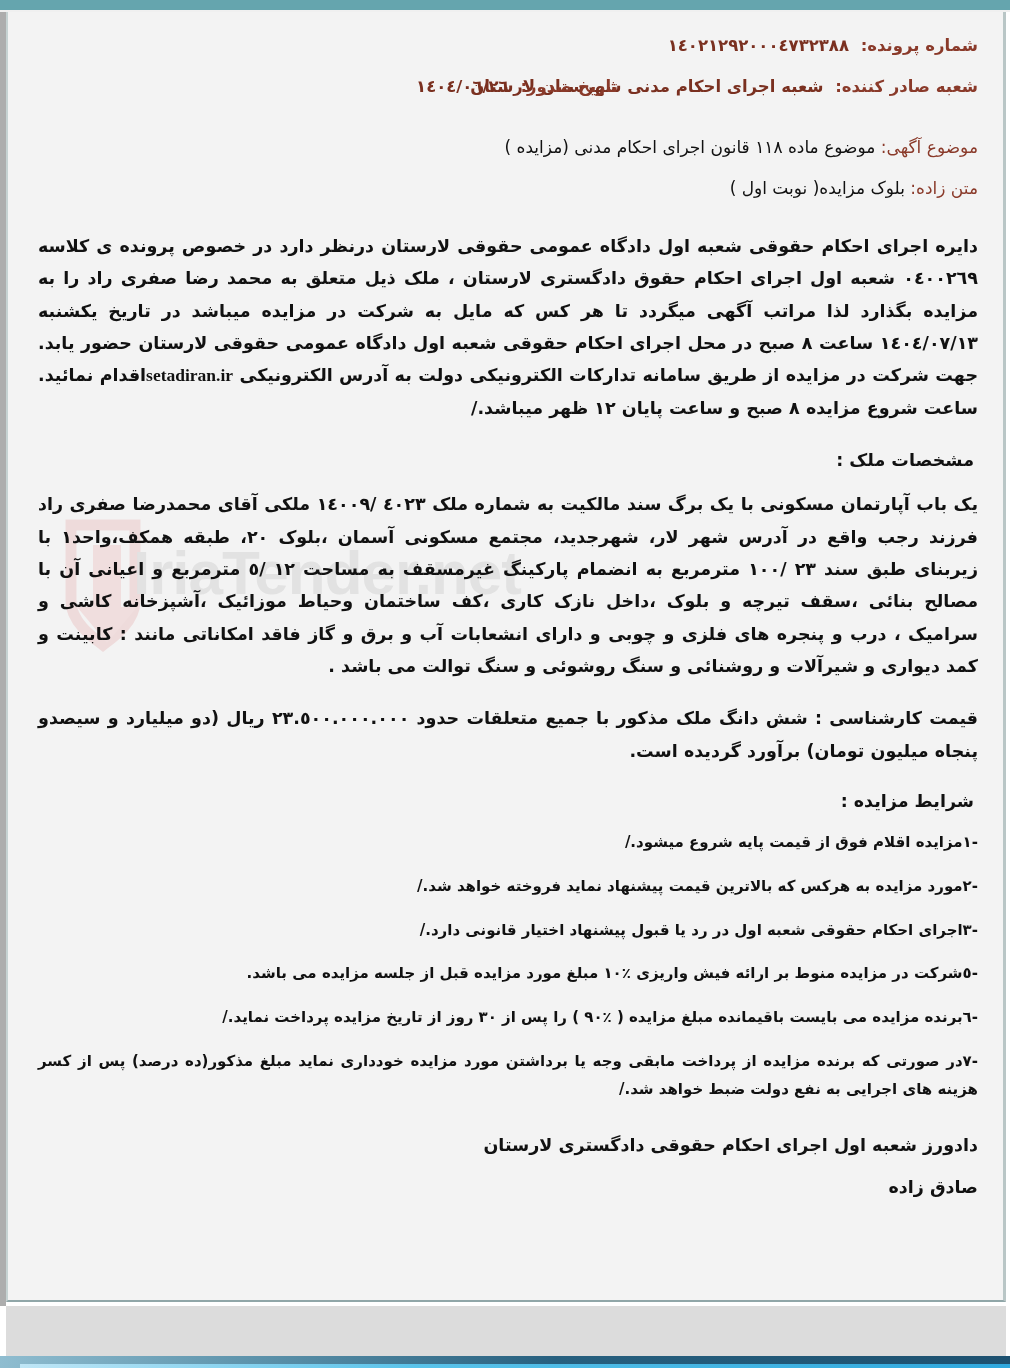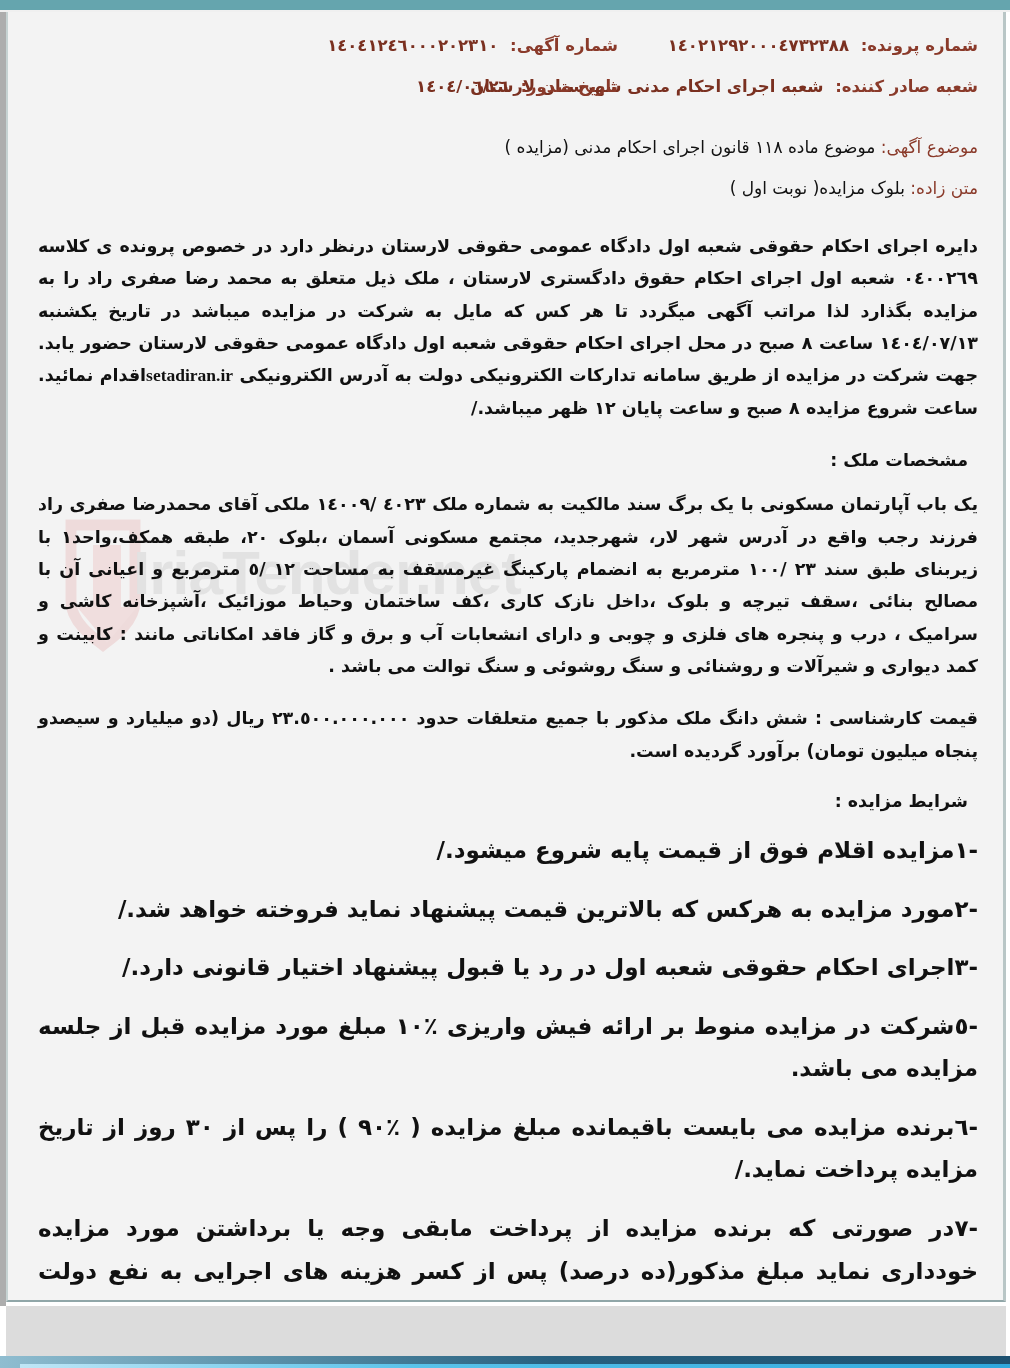--- a/index.html
+++ b/index.html
@@ -114,26 +114,26 @@
     font-weight: bold;
     line-height: 1.85;
     text-align: justify;
     text-align-last: right;
     margin: 0 0 16px 0;
   }
   .heading {
     color: #111;
     font-size: 17.5px;
     font-weight: bold;
-    margin: 0 10px 14px 0;
+    margin: 0 4px 14px 0;
     line-height: 1.6;
   }
   .cond {
     color: #111;
-    font-size: 23px;
+    font-size: 15px;
     font-weight: bold;
     line-height: 1.85;
     margin: 0 0 16px 0;
     text-align: justify;
     text-align-last: right;
   }
   .sign {
     color: #111;
     font-size: 17.5px;
     font-weight: bold;
@@ -200,24 +200,20 @@
       </svg>
       <div class="wm-text">IriaTender.net</div>
     </div>
 
     <div class="content">
 
       <div class="meta-row">
         <div class="meta-cell right">
           <span>شماره پرونده:</span>
           <span class="meta-val">١٤٠٢١٢٩٢٠٠٠٤٧٣٢٣٨٨</span>
-        </div>
-        <div class="meta-cell left">
-          <span>شماره آگهی:</span>
-          <span class="meta-val">١٤٠٤١٢٤٦٠٠٠٢٠٢٣١٠</span>
         </div>
       </div>
 
       <div class="meta-row">
         <div class="meta-cell right">
           <span>شعبه صادر کننده:</span>
           <span class="meta-val">شعبه اجرای احکام مدنی شهرستان لارستان</span>
         </div>
         <div class="meta-cell left">
           <span>تاریخ صدور:</span>

